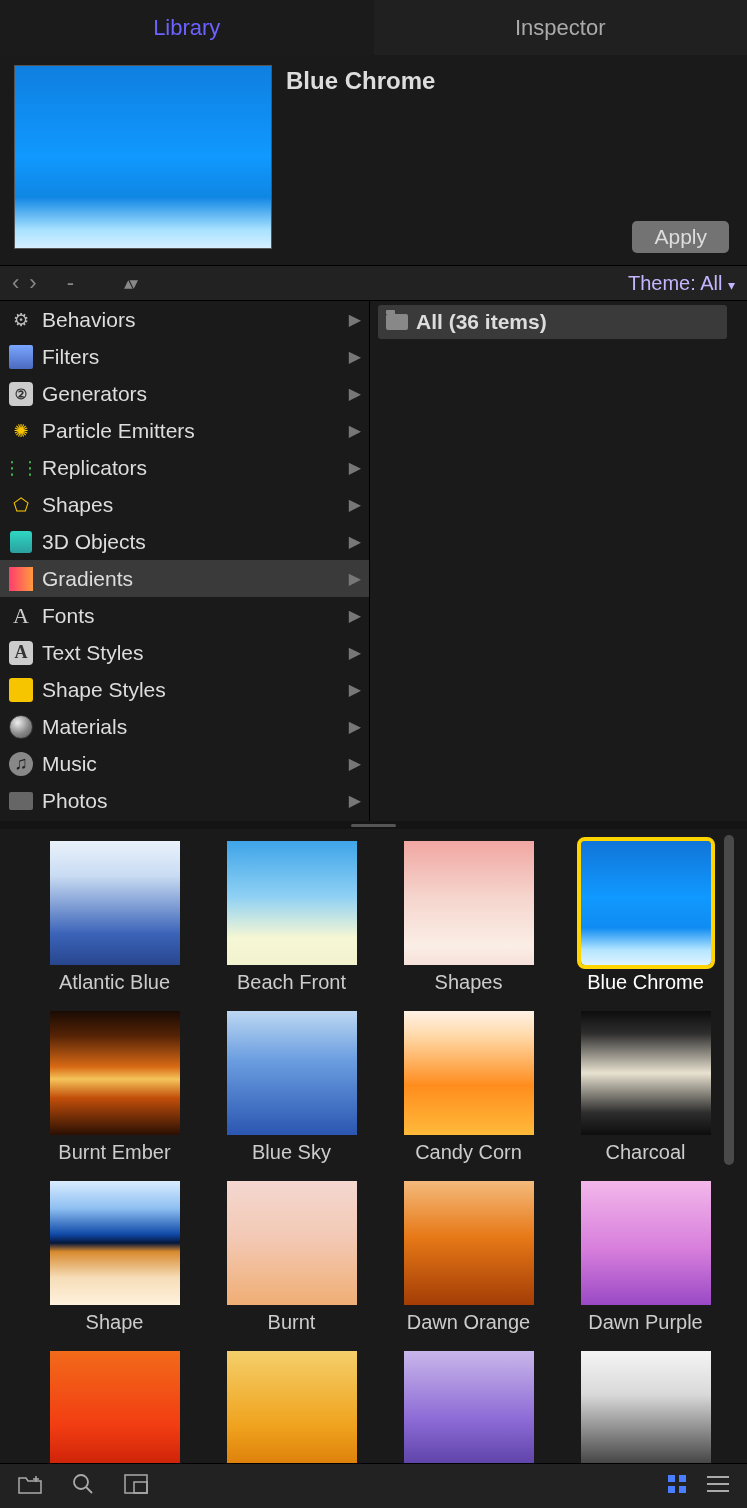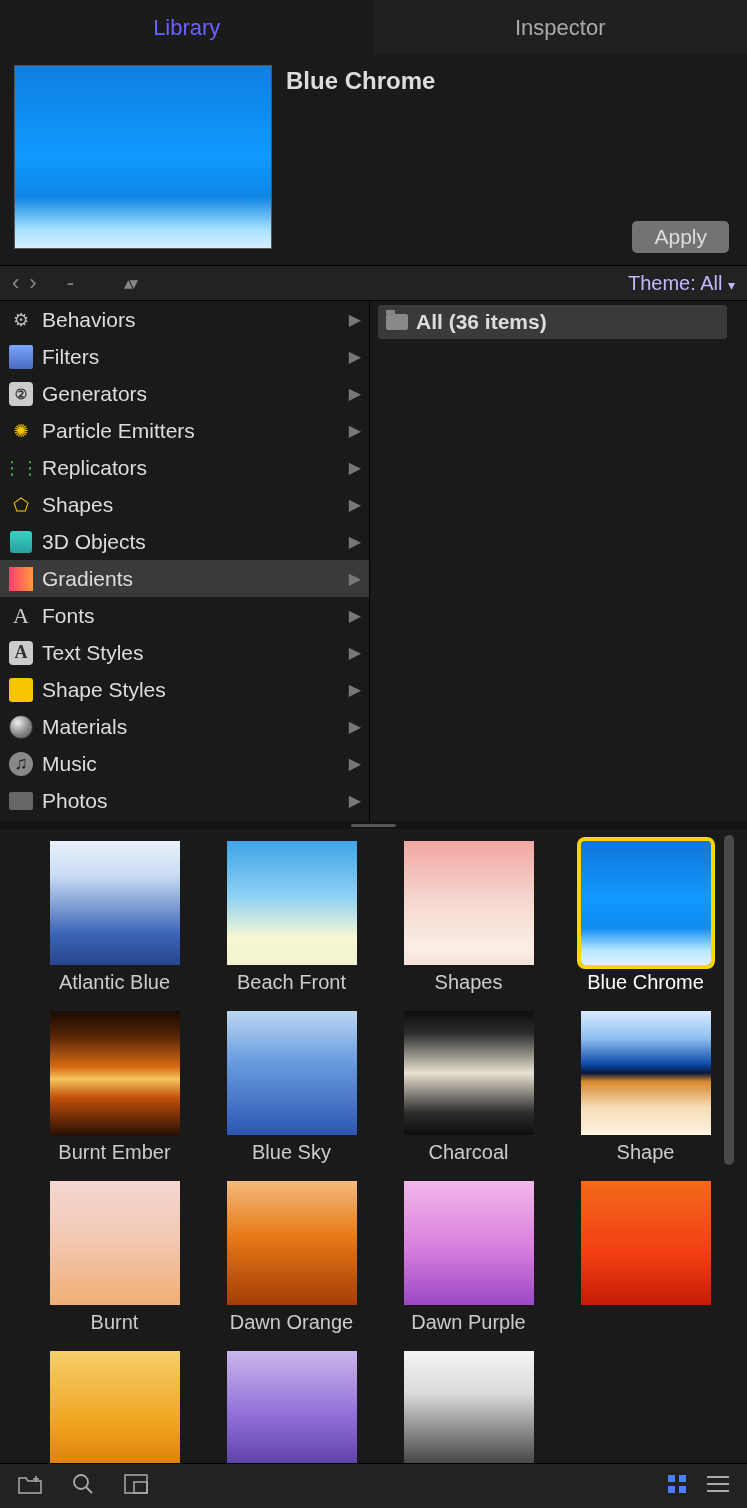--- a/index.html
+++ b/index.html
@@ -202,20 +202,24 @@
       </div>
       <div class="cell">
         <div class="swatch" style="background: linear-gradient(rgb(26, 11, 3) 0%, rgb(85, 35, 6) 20%, rgb(216, 106, 21) 45%, rgb(246, 196, 90) 55%, rgb(194, 79, 10) 70%, rgb(42, 15, 3) 100%);"></div>
         <div class="cell-label">Burnt Ember</div>
       </div>
       <div class="cell">
         <div class="swatch" style="background: linear-gradient(rgb(188, 215, 242) 0%, rgb(106, 157, 224) 40%, rgb(43, 86, 177) 100%);"></div>
         <div class="cell-label">Blue Sky</div>
       </div>
       <div class="cell">
+        <div class="swatch" style="background: linear-gradient(rgb(255, 242, 230) 0%, rgb(255, 217, 168) 20%, rgb(255, 141, 30) 60%, rgb(255, 186, 58) 100%);"></div>
+        <div class="cell-label">Candy Corn</div>
+      </div>
+      <div class="cell">
         <div class="swatch" style="background: linear-gradient(rgb(13, 13, 13) 0%, rgb(45, 45, 45) 18%, rgb(233, 226, 209) 50%, rgb(45, 45, 45) 82%, rgb(13, 13, 13) 100%);"></div>
         <div class="cell-label">Charcoal</div>
       </div>
       <div class="cell">
         <div class="swatch" style="background: linear-gradient(rgb(217, 236, 255) 0%, rgb(143, 191, 242) 22%, rgb(15, 74, 168) 43%, rgb(6, 22, 58) 50%, rgb(216, 138, 46) 57%, rgb(246, 221, 184) 78%, rgb(255, 242, 222) 100%);"></div>
         <div class="cell-label">Shape</div>
       </div>
       <div class="cell">
         <div class="swatch" style="background: linear-gradient(rgb(244, 215, 208) 0%, rgb(243, 201, 181) 45%, rgb(240, 174, 116) 100%);"></div>
         <div class="cell-label">Burnt</div>

